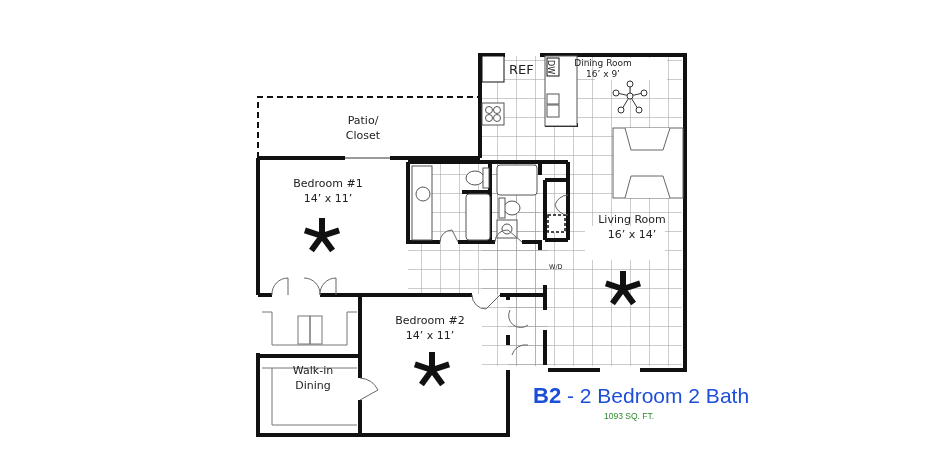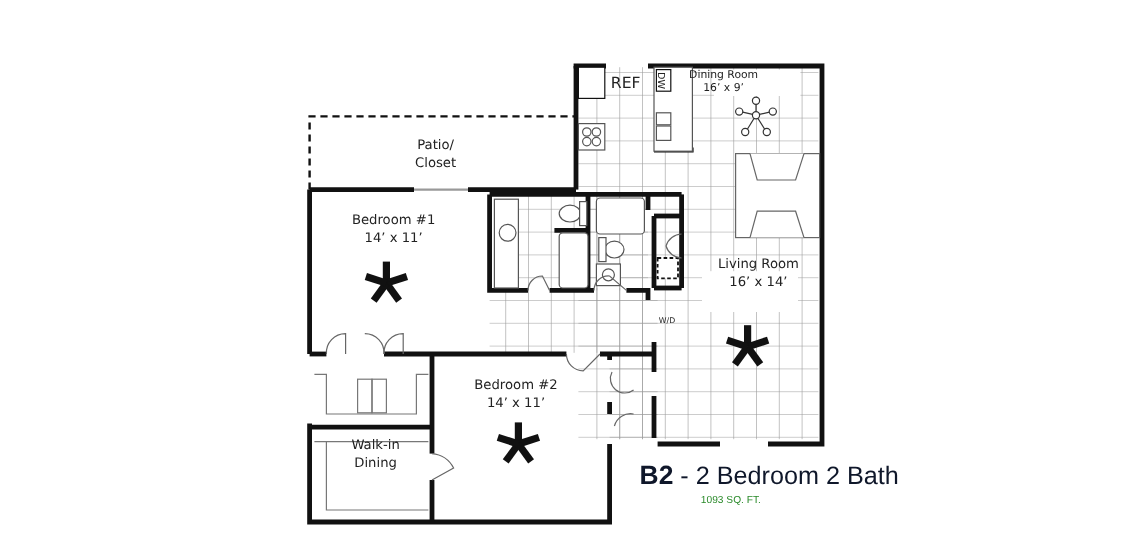--- a/index.html
+++ b/index.html
@@ -1,21 +1,21 @@
 <!DOCTYPE html>
 <html><head>
 <meta charset="utf-8">
 <style>
   html,body{margin:0;padding:0;background:#fff;}
   body{width:940px;height:460px;position:relative;overflow:hidden;font-family:"Liberation Sans",sans-serif;}
   svg{position:absolute;left:0;top:0;}
   .lbl{position:absolute;text-align:center;color:#222;font-family:"DejaVu Sans",sans-serif;font-size:11px;line-height:15px;}
-  .title{position:absolute;left:533px;top:383px;color:#0f172a;font-family:"Liberation Sans",sans-serif;font-size:21px;white-space:nowrap;}
+  .title{position:absolute;left:533px;top:383px;color:#1d4ed8;font-family:"Liberation Sans",sans-serif;font-size:21px;white-space:nowrap;}
   .title b{font-weight:bold;font-size:22px;}
-  .sqft{position:absolute;left:584px;top:411px;color:#2a8a2a;font-size:8.5px;font-family:"Liberation Sans",sans-serif;text-align:center;}
+  .sqft{position:absolute;left:604px;top:411px;color:#2a8a2a;font-size:8.5px;font-family:"Liberation Sans",sans-serif;text-align:center;}
   .small{position:absolute;font-family:"DejaVu Sans",sans-serif;color:#222;}
 </style>
 </head>
 <body>
 
 <svg width="940" height="460" viewBox="0 0 940 460">
   <defs>
     <pattern id="tile" width="19" height="19" patternUnits="userSpaceOnUse" x="3" y="3">
       <path d="M19 0 L0 0 0 19" fill="none" stroke="#9a9a9a" stroke-width="1"></path>
     </pattern>

